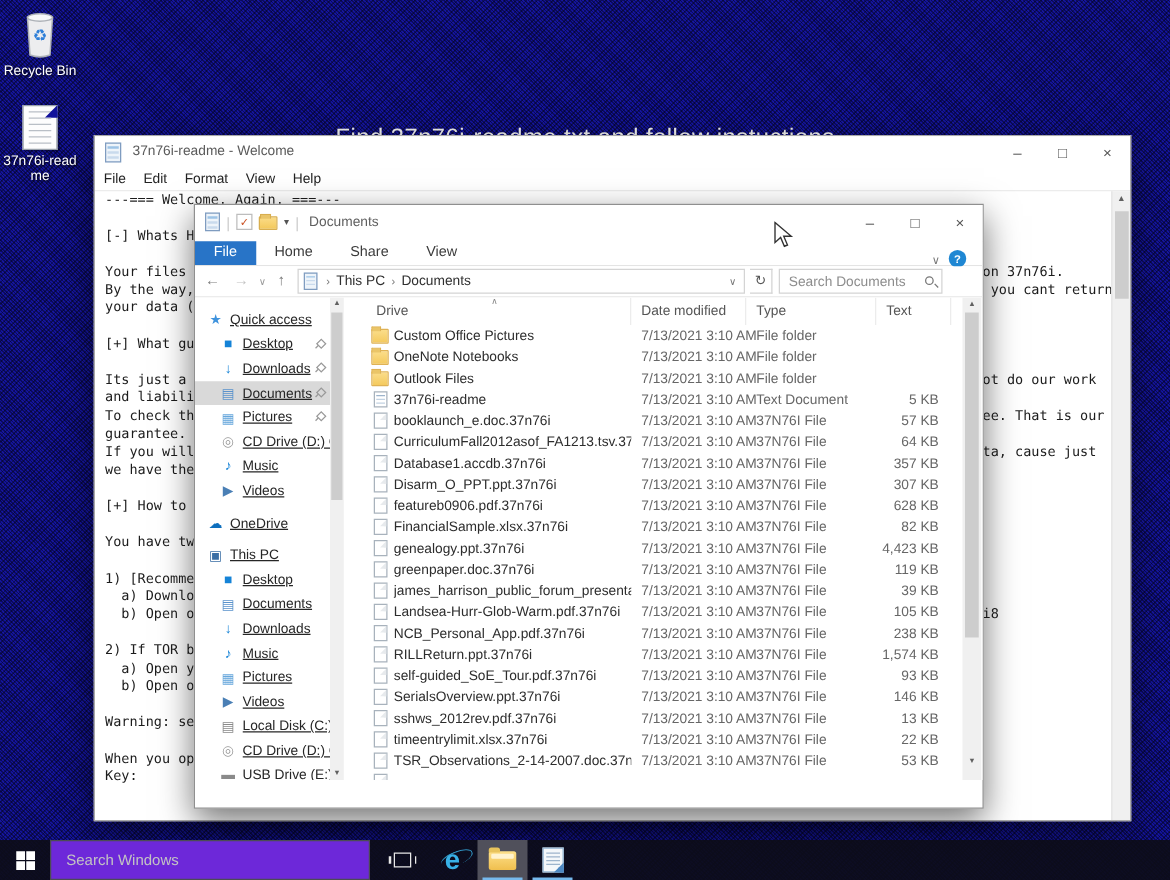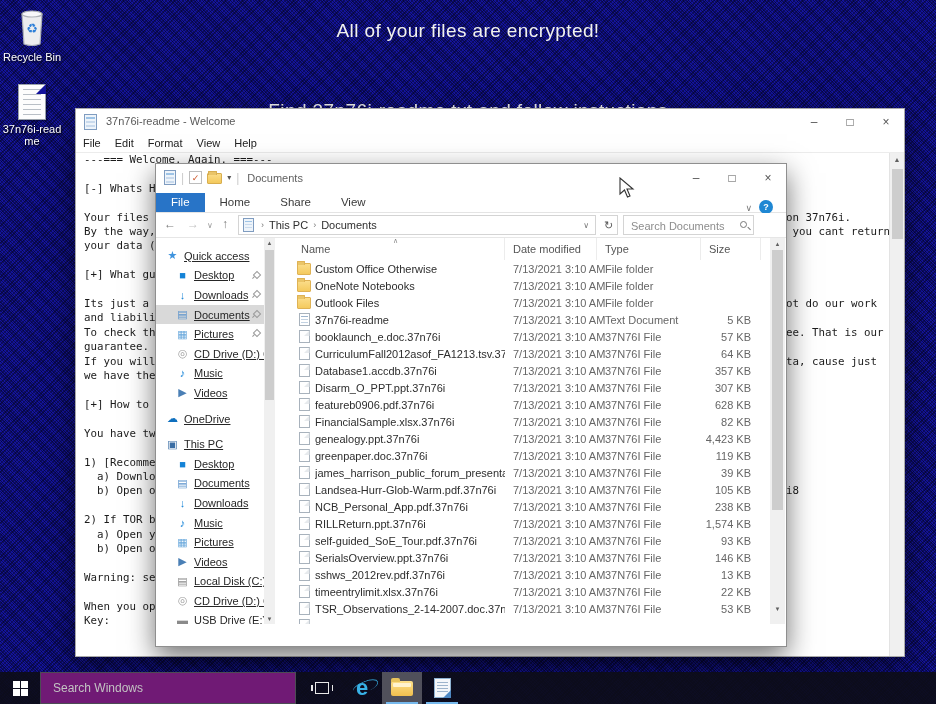--- a/index.html
+++ b/index.html
@@ -146,21 +146,21 @@
   .view-ic.thumbs::before { content:""; position:absolute; left:3px; top:3px; width:10px; height:8px; background:#a8c4dc; border:1px solid #6a85a0; }
 
   
   #cursor { position:absolute; left:619px; top:177px; z-index:60; }
 
   
   #taskbar { position:absolute; left:0; bottom:0; width:936px; height:32px; background:rgba(13,13,24,.92); z-index:70; display:flex; align-items:stretch; }
   #start-btn { width:40px; display:flex; align-items:center; justify-content:center; }
   .winlogo { display:grid; grid-template-columns:7px 7px; grid-template-rows:7px 7px; gap:1px; }
   .winlogo i { background:#fff; }
-  #tb-search { width:256px; background:#701a75; border:1px solid #4c4c54; display:flex; align-items:center; }
+  #tb-search { width:256px; background:#6d28d9; border:1px solid #4c4c54; display:flex; align-items:center; }
   #tb-search span { margin-left:12px; font-size:12px; color:#c3c3c3; }
   .tb-btn { width:40px; display:flex; align-items:center; justify-content:center; position:relative; }
   .tb-btn.running::after { content:""; position:absolute; left:4px; right:4px; bottom:0; height:2px; background:#76b9ed; }
   .tb-btn.active { background:#50505b; }
   .taskview-ic { width:14px; height:12px; border:1.5px solid #e8e8e8; position:relative; }
   .taskview-ic::before { content:""; position:absolute; left:-5px; top:2px; width:1.5px; height:6px; background:#e8e8e8; }
   .taskview-ic::after { content:""; position:absolute; right:-5px; top:2px; width:1.5px; height:6px; background:#e8e8e8; }
   .ie-ic { position:relative; color:#38b2e8; font-size:22px; font-weight:bold; line-height:20px; }
   .ie-ic::after { content:""; position:absolute; left:-4px; top:3px; width:26px; height:10px; border:1.5px solid rgba(56,178,232,.8); border-left:none; border-bottom:none; border-radius:50%; transform:rotate(-22deg); }
   .tb-folder { position:relative; width:22px; height:15px; background:linear-gradient(#fde08a,#f0bf4e); border-radius:2px; }
@@ -168,21 +168,20 @@
   .tb-folder::after { content:""; position:absolute; left:2px; top:2px; right:2px; height:4px; background:#fff3cf; border-radius:1px; }
   .tb-notepad { position:relative; width:17px; height:20px; background:#f4f7fa; border:1px solid #8fb2d2; }
   .tb-notepad::before { content:""; position:absolute; left:2px; right:2px; top:3px; height:1px; background:#9db4cc; box-shadow:0 3px 0 #9db4cc, 0 6px 0 #9db4cc, 0 9px 0 #9db4cc; }
   .tb-notepad::after { content:""; position:absolute; right:-1px; bottom:-1px; border:4px solid; border-color:transparent #4e88c2 #4e88c2 transparent; }
 </style>
 </head>
 <body>
 
 <div id="screen">
 
-  <div class="headline" id="headline1">All of your files are encrypted!</div>
   <div class="headline" id="headline2">Find 37n76i-readme.txt and follow instuctions</div>
 
   <div class="desk-icon" id="icon-recycle">
     <svg class="bin-svg" width="40" height="42" viewBox="0 0 40 42">
       <path d="M10 8 L30 8 L28 38 Q20 41 12 38 Z" fill="#ededef" stroke="#aeb2b8" stroke-width="1.2"></path>
       <ellipse cx="20" cy="8" rx="10" ry="3" fill="#f8f8fa" stroke="#aeb2b8" stroke-width="1.2"></ellipse>
       <text x="20" y="27" font-size="13" text-anchor="middle" fill="#2e7fd8">♻</text>
     </svg>
     <div class="lbl">Recycle Bin</div>
   </div>
@@ -406,30 +405,30 @@
         </div>
       <div id="sb-scroll">
         <span class="arr">▲</span>
         <span id="sb-thumb"></span>
         <span class="arr dn">▼</span>
       </div>
 
       <div id="filelist">
         <div id="col-headers">
           <span id="sort-caret">∧</span>
-          <span class="col">Name</span>
+          <span class="col">Drive</span>
           <span class="col">Date modified</span>
           <span class="col">Type</span>
-          <span class="col">Size</span>
+          <span class="col">Text</span>
         </div>
         <div id="rows">
 
         <div class="row">
               <span class="fic ic-folder"></span>
-              <span class="c-name">Custom Office Otherwise</span>
+              <span class="c-name">Custom Office Pictures</span>
               <span class="c-date">7/13/2021 3:10 AM</span>
               <span class="c-type">File folder</span>
               <span class="c-size"></span>
             </div>
             <div class="row">
               <span class="fic ic-folder"></span>
               <span class="c-name">OneNote Notebooks</span>
               <span class="c-date">7/13/2021 3:10 AM</span>
               <span class="c-type">File folder</span>
               <span class="c-size"></span>

